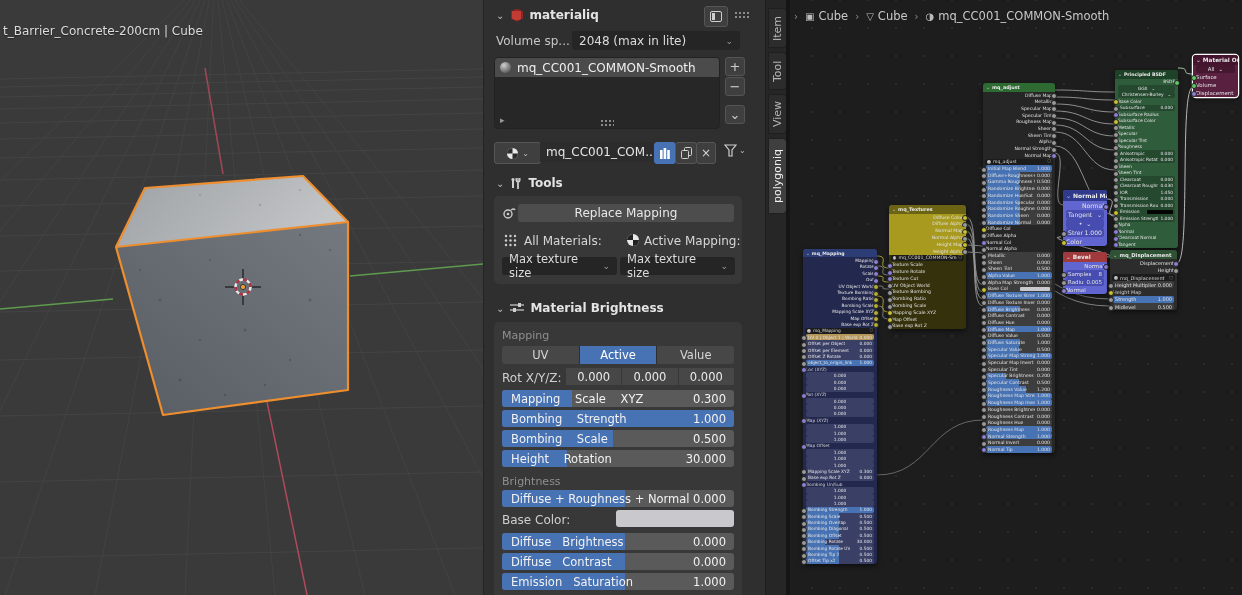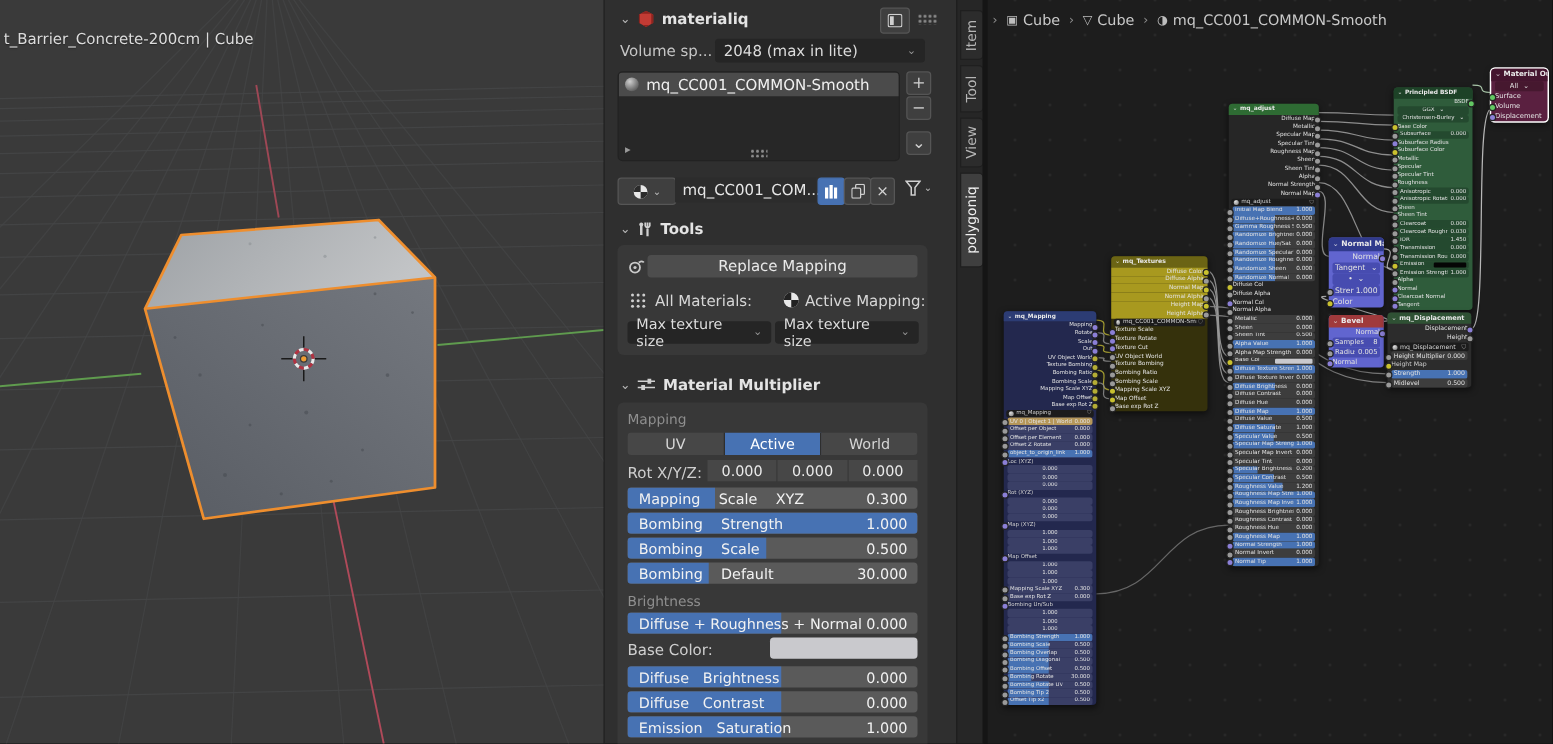--- a/index.html
+++ b/index.html
@@ -272,28 +272,28 @@
   <div class="phead" style="left:12px;top:301px;">
     <span class="chev">⌄</span>
     <svg width="14" height="12">
           <g stroke="#d0d0d0" stroke-width="1.2">
             <line x1="0" y1="3" x2="14" y2="3"></line>
             <line x1="0" y1="8" x2="14" y2="8"></line>
           </g>
           <rect x="8" y="1" width="3" height="4" fill="#d0d0d0"></rect>
           <rect x="3" y="6" width="3" height="4" fill="#d0d0d0"></rect>
         </svg>
-    <span>Material Multiplier</span>
+    <span>Material Brightness</span>
   </div>
   <div class="panelbox" style="top:322px;height:273px;border-radius:5px 5px 0 0;">
     <div class="dimlabel" style="position:absolute;left:8px;top:7px;">Mapping</div>
     <div class="seg" style="left:8px;top:24px;" id="seg-uv">
           <div>UV</div>
           <div class="on">Active</div>
-          <div>World</div>
+          <div>Value</div>
         </div>
     <div style="position:absolute;left:8px;top:49px;color:#cfcfcf;">Rot X/Y/Z:</div>
     <div id="rotfields" style="position:absolute;left:72px;top:46px;width:168px;height:17px;display:flex;gap:1px;">
           <div class="numf" style="flex: 1 1 0%;">0.000</div>
           <div class="numf" style="flex: 1 1 0%;">0.000</div>
           <div class="numf" style="flex: 1 1 0%;">0.000</div>
         </div>
     <div id="map-sliders">
           <div class="pslider" style="top: 68px;">
             <div class="fill" style="width: 30%;"></div>
@@ -305,21 +305,21 @@
             <span class="lab">Bombing    Strength</span>
             <span class="val">1.000</span>
           </div>
           <div class="pslider" style="top: 108px;">
             <div class="fill" style="width: 48%;"></div>
             <span class="lab">Bombing    Scale</span>
             <span class="val">0.500</span>
           </div>
           <div class="pslider" style="top: 128px;">
             <div class="fill" style="width: 28%;"></div>
-            <span class="lab">Bombing    Default</span>
+            <span class="lab">Height    Rotation</span>
             <span class="val">30.000</span>
           </div>
         </div>
     <div class="dimlabel" style="position:absolute;left:8px;top:153px;">Brightness</div>
     <div id="adj-sliders-top">
           <div class="pslider" style="top: 168px;">
             <div class="fill" style="width: 53%;"></div>
             <span class="lab">Diffuse + Roughness + Normal</span>
             <span class="val">0.000</span>
           </div>

